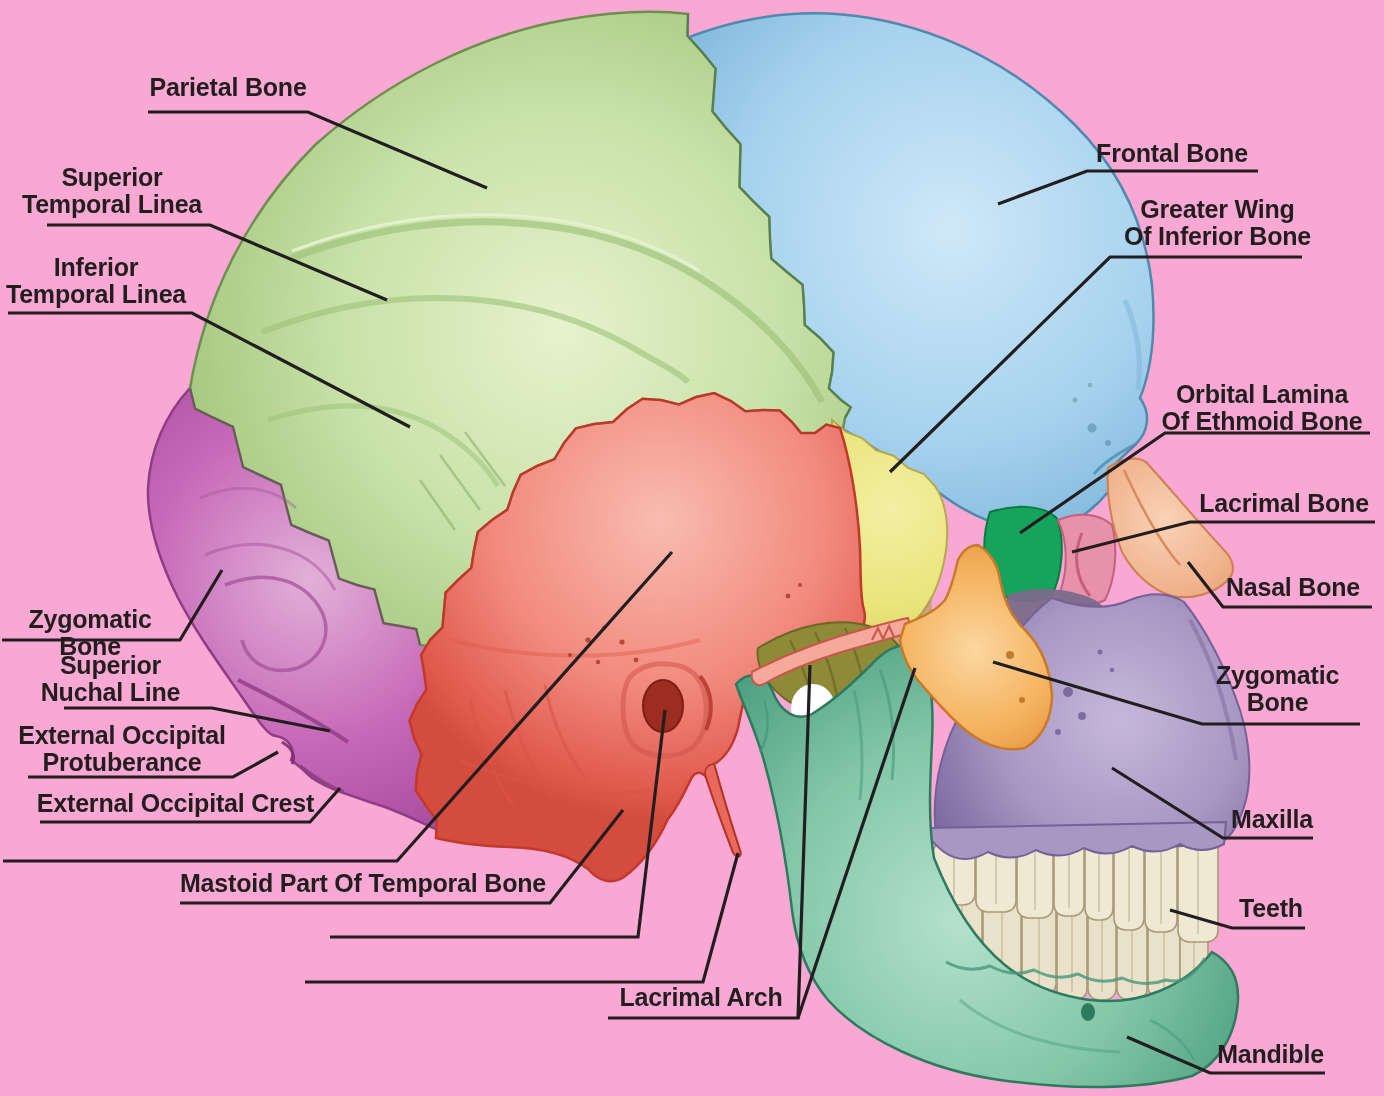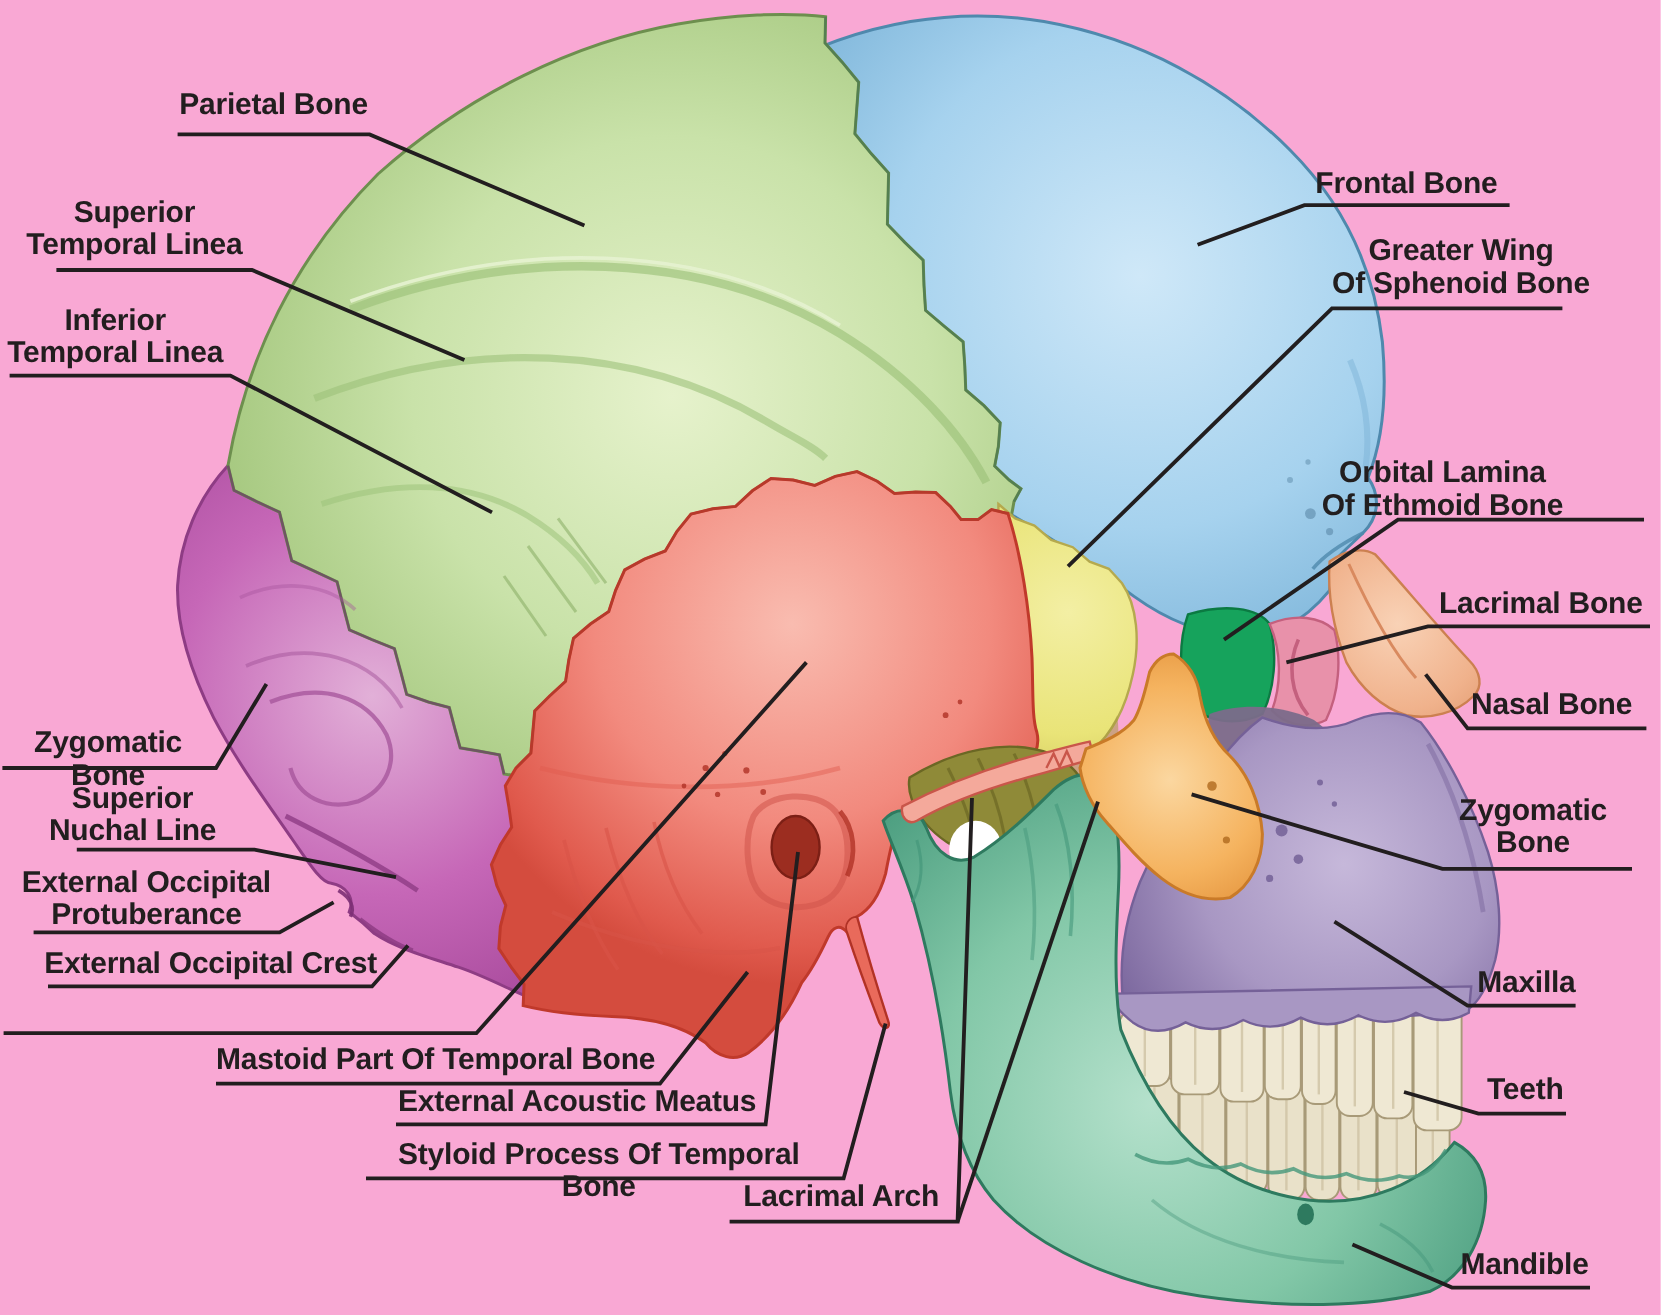--- a/index.html
+++ b/index.html
@@ -265,34 +265,32 @@
   </g>
 </svg>
 
 <div class="lbl" style="left:128px;top:74px;width:200px">Parietal Bone</div>
 <div class="lbl" style="left:12px;top:164px;width:200px">Superior
 Temporal Linea</div>
 <div class="lbl" style="left:0px;top:254px;width:192px">Inferior
 Temporal Linea</div>
 <div class="lbl" style="left:1076px;top:140px;width:192px">Frontal Bone</div>
 <div class="lbl" style="left:1100px;top:196px;width:235px">Greater Wing
-Of Sphenoid Bone</div>
-<div class="lbl" style="left:1088px;top:381px;width:228px">Orbital Lamina
+Of Inferior Bone</div>
+<div class="lbl" style="left:1148px;top:381px;width:228px">Orbital Lamina
 Of Ethmoid Bone</div>
 <div class="lbl" style="left:1186px;top:490px;width:196px">Lacrimal Bone</div>
 <div class="lbl" style="left:1198px;top:574px;width:190px">Nasal Bone</div>
 <div class="lbl" style="left:1180px;top:662px;width:195px">Zygomatic
 Bone</div>
 <div class="lbl" style="left:1182px;top:806px;width:180px">Maxilla</div>
 <div class="lbl" style="left:1186px;top:895px;width:170px">Teeth</div>
 <div class="lbl" style="left:1178px;top:1041px;width:185px">Mandible</div>
 <div class="lbl" style="left:0px;top:606px;width:180px">Zygomatic Bone</div>
 <div class="lbl" style="left:18px;top:652px;width:185px">Superior
 Nuchal Line</div>
 <div class="lbl" style="left:8px;top:722px;width:228px">External Occipital
 Protuberance</div>
 <div class="lbl" style="left:28px;top:790px;width:295px">External Occipital Crest</div>
 <div class="lbl" style="left:172px;top:870px;width:382px">Mastoid Part Of Temporal Bone</div>
-<div class="lbl" style="left:322px;top:905px;width:318px">External Acoustic Meatus</div>
-<div class="lbl" style="left:300px;top:949px;width:398px">Styloid Process Of Temporal Bone</div>
 <div class="lbl" style="left:602px;top:984px;width:198px">Lacrimal Arch</div>
 
 </div>
 
 </body></html>

